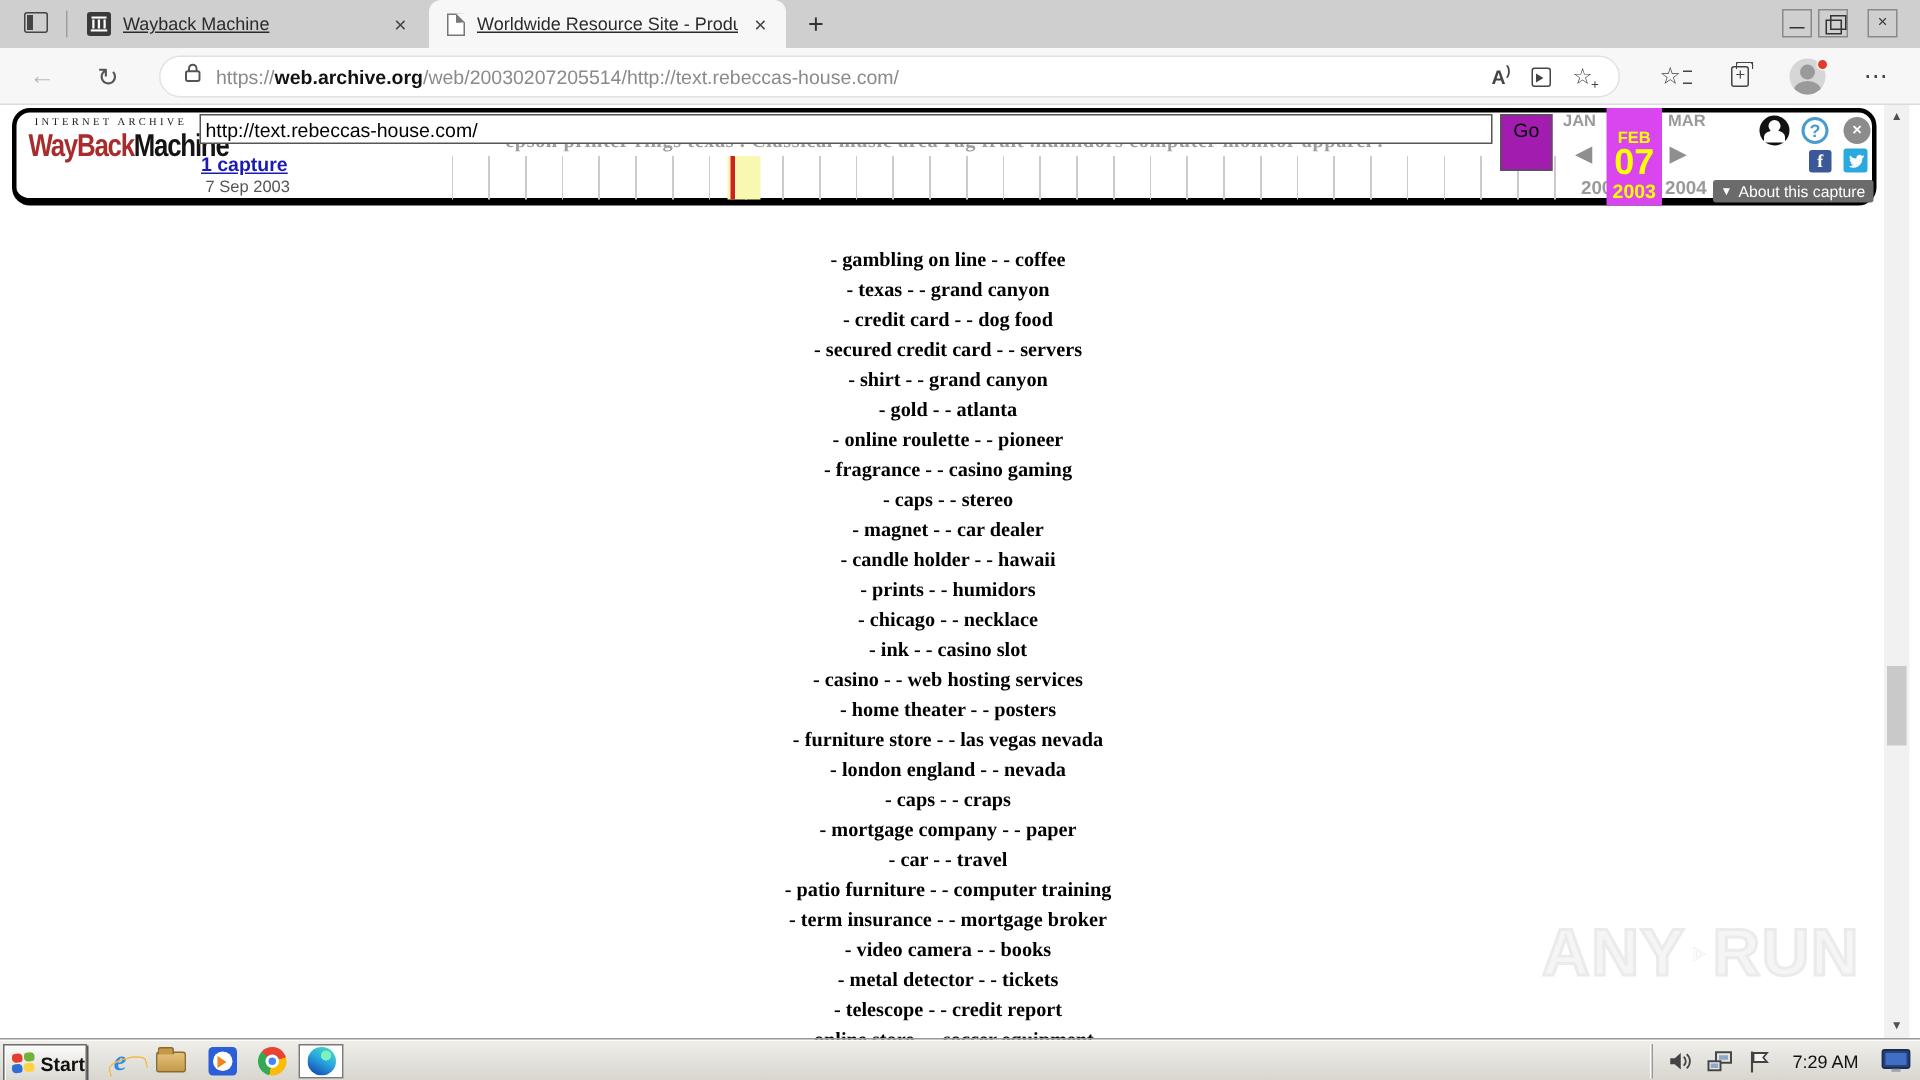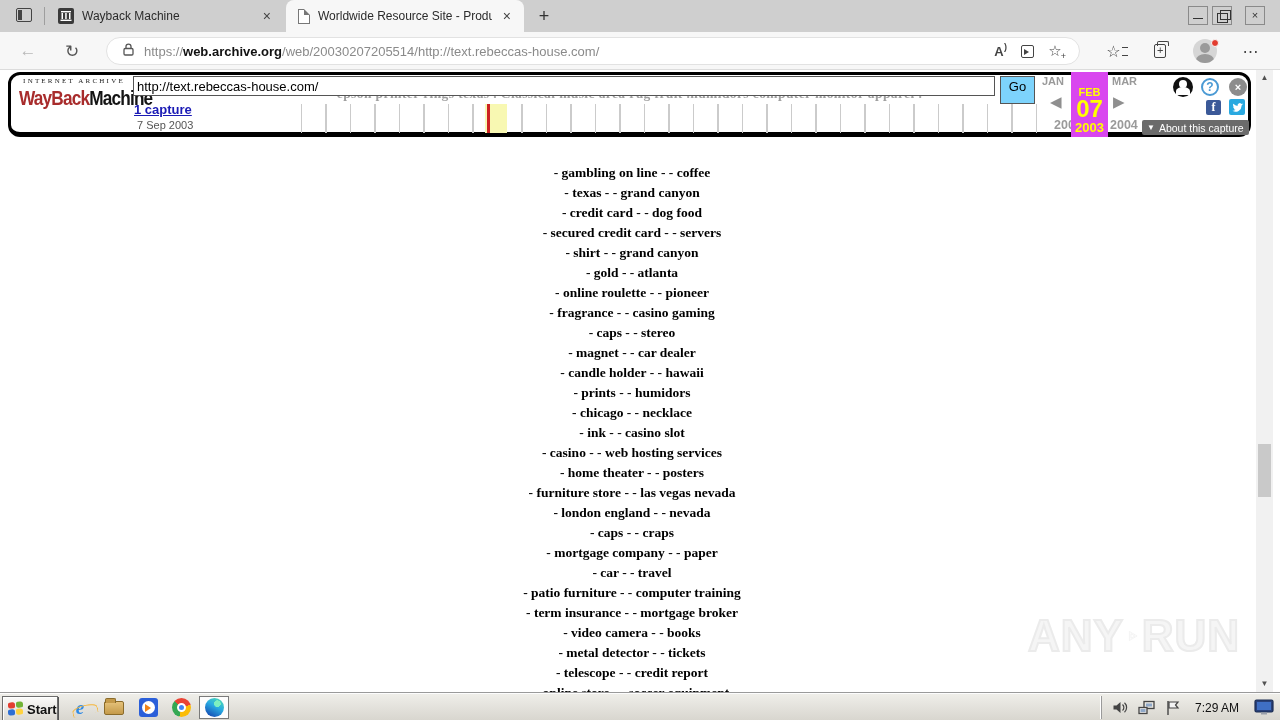--- a/index.html
+++ b/index.html
@@ -8,21 +8,21 @@
 
   
   #tabstrip { position:absolute; left:0; top:0; width:1280px; height:32px; background:#cfcfcf; }
   .tabactions { position:absolute; left:12px; top:6px; width:24px; height:20px; color:#333; cursor:pointer; }
   .tabactions .pane { width:16px; height:14px; border:1.5px solid #444; border-radius:2px; margin:2px auto; position:relative; }
   .tabactions .pane::before { content:""; position:absolute; left:1px; top:1px; bottom:1px; width:4px; background:#444; }
   .strip-sep { position:absolute; left:44px; top:7px; width:1px; height:18px; background:#9e9e9e; }
   .tab { position:absolute; top:0; height:32px; display:flex; align-items:center; gap:8px; padding:0 10px; font-size:12px; color:#2b2b2b; }
   .tab.inactive { left:48px; width:236px; }
   .tab.active { left:286px; width:238px; background:#f7f7f7; border-radius:8px 8px 0 0; }
-  .tab .title { flex:1; white-space:nowrap; overflow:hidden; }
+  .tab .title { flex:1; white-space:nowrap; overflow:hidden;text-decoration:underline; }
   .tab .x { font-size:14px; color:#444; padding:0 3px; cursor:pointer; }
   .newtab { position:absolute; left:532px; top:4px; width:24px; height:24px; font-size:18px; color:#333; text-align:center; line-height:24px; cursor:pointer; }
   .winbtn { position:absolute; top:6px; width:20px; height:19px; border:1px solid #8a8a8a; color:#333; font-size:11px; text-align:center; line-height:17px; background:transparent; }
   #btn-min { left:1188px; } #btn-restore { left:1212px; } #btn-close-win { left:1245px; }
   #btn-min::before { content:""; position:absolute; left:4px; right:4px; bottom:5px; height:1.5px; background:#333; }
   #btn-restore::before { content:""; position:absolute; left:4px; top:6px; width:9px; height:8px; border:1.2px solid #333; background:#cfcfcf; }
   #btn-restore::after { content:""; position:absolute; left:7px; top:3px; width:9px; height:8px; border:1.2px solid #333; }
 
   
   .fav { width:16px; height:16px; flex:0 0 16px; }
@@ -65,21 +65,21 @@
   #wayback { position:absolute; left:8px; top:72px; width:1243px; height:65px; background:#fff;
              border:3px solid #000; border-bottom-width:5px; border-radius:12px; z-index:5; }
   #wb-brand { position:absolute; left:8px; top:2px; width:110px; cursor:pointer; }
   #wb-brand .tiny { font-family:"Liberation Serif", serif; font-size:7px; letter-spacing:2.2px; color:#1a1a1a; text-align:center; }
   #wb-brand .mark { font-size:21px; font-weight:bold; transform:scaleX(0.82); transform-origin:left; white-space:nowrap; letter-spacing:-1px; margin-top:1px; }
   #wb-brand .red { color:#a82c2c; } #wb-brand .blk { color:#141414; }
   #ghost-text { position:absolute; left:0; top:11px; width:1237px; text-align:center; z-index:1;
                 font-family:"Liberation Serif", serif; font-weight:bold; font-size:13.5px; letter-spacing:.4px; color:#9f9f9f; }
   #wb-url { position:absolute; left:122px; top:1px; width:862px; height:20px; border:1px solid #555; z-index:2; background:#fff;
             font-size:13px; padding:0 3px; font-family:"Liberation Sans", sans-serif; }
-  #wb-go { position:absolute; left:989px; top:1px; width:35px; height:28px; z-index:2; background:#7dd3fc; border:1px solid #555;
+  #wb-go { position:absolute; left:989px; top:1px; width:35px; height:38px; z-index:2; background:#a21caf; border:1px solid #555;
            font-size:13px; text-align:center; line-height:19px; cursor:pointer; }
   #wb-captures { position:absolute; left:123px; top:27px; font-size:13px; font-weight:bold; color:#1a1ab5; text-decoration:underline; cursor:pointer; z-index:2; }
   #wb-date { position:absolute; left:126px; top:44px; font-size:11px; color:#555; z-index:2; }
   #timeline { position:absolute; left:290px; top:29px; width:740px; height:29px; z-index:1; cursor:pointer;
               background:repeating-linear-gradient(to right, #cbcbcb 0 1px, transparent 1px 24.5px); }
   #tl-cell { position:absolute; left:184px; top:0; width:22px; height:29px; background:#f8f8b2; }
   #tl-mark { position:absolute; left:186px; top:0; width:3px; height:29px; background:#cc2222; }
   .mon { position:absolute; top:0; font-size:11px; font-weight:bold; color:#9a9a9a; z-index:2; }
   #mon-prev { left:1031px; } #mon-next { left:1101px; }
   .arrow { position:absolute; top:18px; font-size:15px; color:#8f8f8f; cursor:pointer; z-index:6; }

